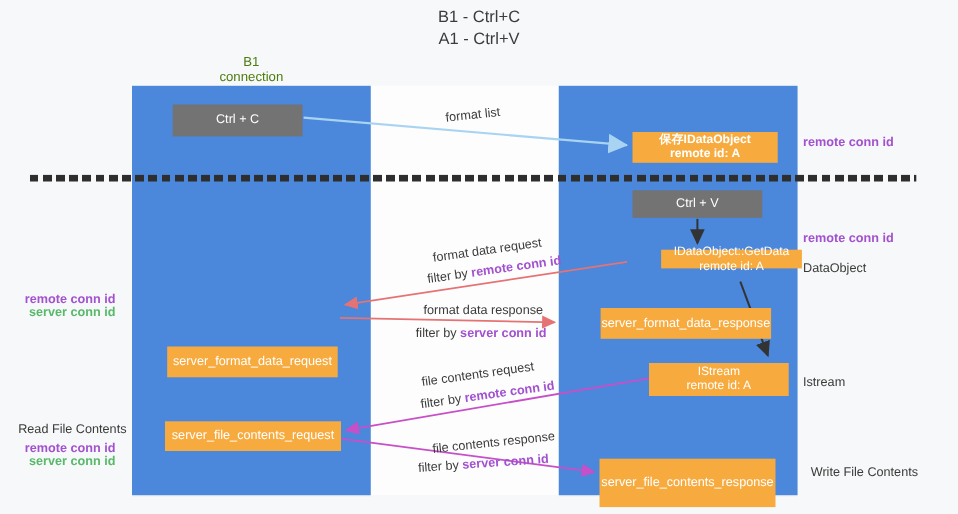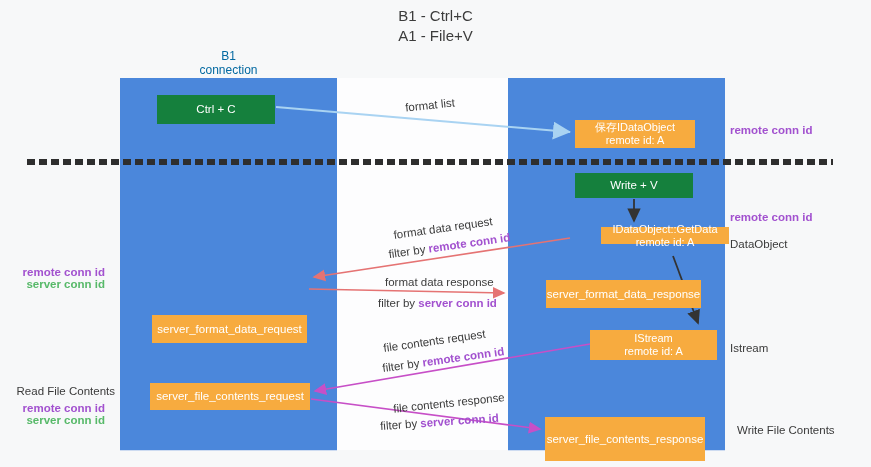--- a/index.html
+++ b/index.html
@@ -7,36 +7,36 @@
     width:871px;height:467px;
     background:#f7f8f9;
     font-family:"Liberation Sans","DejaVu Sans",sans-serif;
     position:relative;overflow:hidden;
     color:#3a3a3a;
   }
   .stage{position:absolute;left:0;top:0;width:871px;height:467px;}
   .abs{position:absolute;}
 
   .title{left:0;top:6px;width:871px;text-align:center;font-size:15px;line-height:20px;color:#3c3c3c;}
-  .col-header{text-align:center;font-size:12px;line-height:14px;color:#0369a1;}
+  .col-header{text-align:center;font-size:12px;line-height:14px;color:#4d7c0f;}
 
   .lane{background:#4b87db;box-shadow:0 1px 0 rgba(200,215,240,.9);}
   .mid-strip{background:#fdfdfe;}
 
   .dashes{
     height:6px;
     background:repeating-linear-gradient(90deg,#2e2e2e 0 8px,rgba(0,0,0,0) 8px 12px);
   }
 
   .box{
     display:flex;align-items:center;justify-content:center;
     color:#fff;text-align:center;font-size:11.5px;line-height:13px;
     box-sizing:border-box;
   }
-  .green{background:#15803d;}
+  .green{background:#737373;}
   .orange{background:#f7ab3f;}
   .two-line{flex-direction:column;font-size:11px;}
 
   .flow-label{font-size:11.5px;color:#3c3c3c;text-align:center;white-space:nowrap;}
   .rot{transform:rotate(-8deg);}
   .rot-sm{transform:rotate(-6deg);}
   .kw{font-weight:bold;}
   .purple{color:#a251cf;}
   .greentx{color:#57b969;}
   .side-label{font-size:11.5px;white-space:nowrap;}
@@ -45,21 +45,21 @@
 
   svg{position:absolute;left:0;top:0;pointer-events:none;}
 </style>
 </head>
 <body>
 
 <div class="stage">
 
   <div class="abs title">
     <div>B1 - Ctrl+C</div>
-    <div>A1 - File+V</div>
+    <div>A1 - Ctrl+V</div>
   </div>
 
   <div class="abs col-header" style="left:120px;top:49px;width:217px;">
     <div>B1</div>
     <div>connection</div>
   </div>
 
   <div class="abs mid-strip" style="left:337px;top:78px;width:171px;height:372px;"></div>
   <div class="abs lane" style="left:120px;top:78px;width:217px;height:372px;"></div>
   <div class="abs lane" style="left:508px;top:78px;width:217px;height:372px;"></div>
@@ -85,26 +85,26 @@
     <line x1="634" y1="199" x2="634" y2="221" stroke="#333333" stroke-width="1.8" marker-end="url(#ah-black)"></line>
     <line x1="673" y1="256" x2="698" y2="323" stroke="#333333" stroke-width="1.8" marker-end="url(#ah-black)"></line>
     <line x1="570" y1="238" x2="314" y2="277" stroke="#e57373" stroke-width="1.6" marker-end="url(#ah-red)"></line>
     <line x1="309" y1="289" x2="504" y2="293" stroke="#e57373" stroke-width="1.6" marker-end="url(#ah-red)"></line>
     <line x1="590" y1="344" x2="315" y2="391" stroke="#c74fc7" stroke-width="1.6" marker-end="url(#ah-mag)"></line>
     <line x1="311" y1="399" x2="540" y2="429" stroke="#c74fc7" stroke-width="1.6" marker-end="url(#ah-mag)"></line>
   </svg>
 
   <div class="abs box green" style="left:157px;top:95px;width:118px;height:29px;">Ctrl + C</div>
 
-  <div class="abs box orange two-line" style="left:575px;top:120px;width:120px;height:28px;">
+  <div class="abs box orange two-line" style="left:575px;top:120px;width:132px;height:28px;font-weight:bold;">
     <div>保存IDataObject</div>
     <div>remote id: A</div>
   </div>
 
-  <div class="abs box green" style="left:575px;top:173px;width:118px;height:25px;">Write + V</div>
+  <div class="abs box green" style="left:575px;top:173px;width:118px;height:25px;">Ctrl + V</div>
 
   <div class="abs box orange two-line" style="left:588px;top:227px;width:128px;height:17px;margin-left:13px;">
     <div>IDataObject::GetData</div>
     <div>remote id: A</div>
   </div>
 
   <div class="abs box orange" style="left:152px;top:267px;width:155px;height:28px;margin-top:48px;">server_format_data_request</div>
 
   <div class="abs box orange" style="left:510px;top:280px;width:155px;height:28px;margin-left:36px;">server_format_data_response</div>
 

